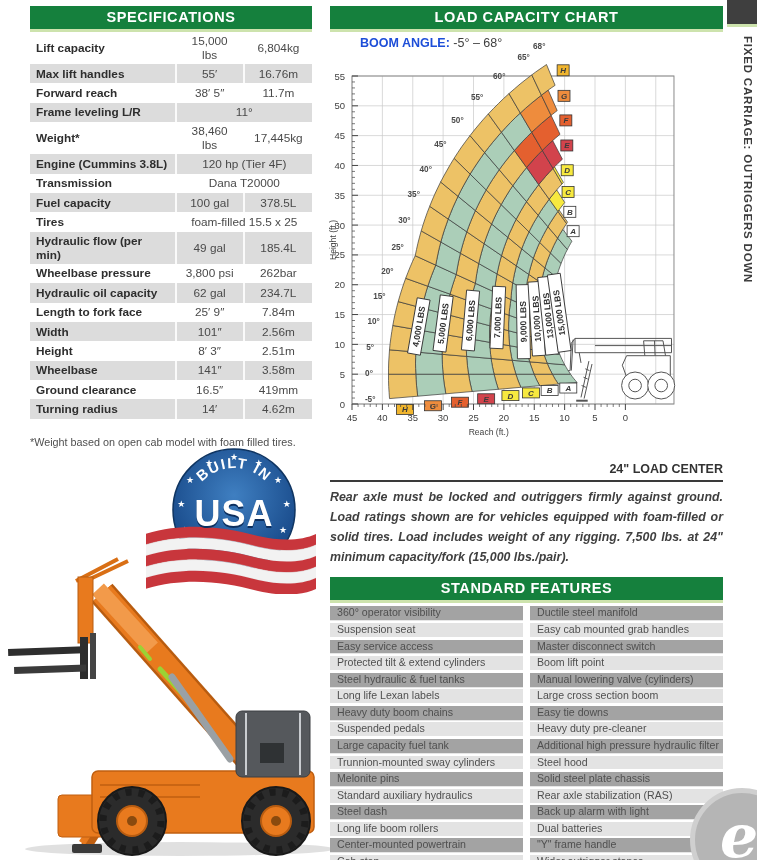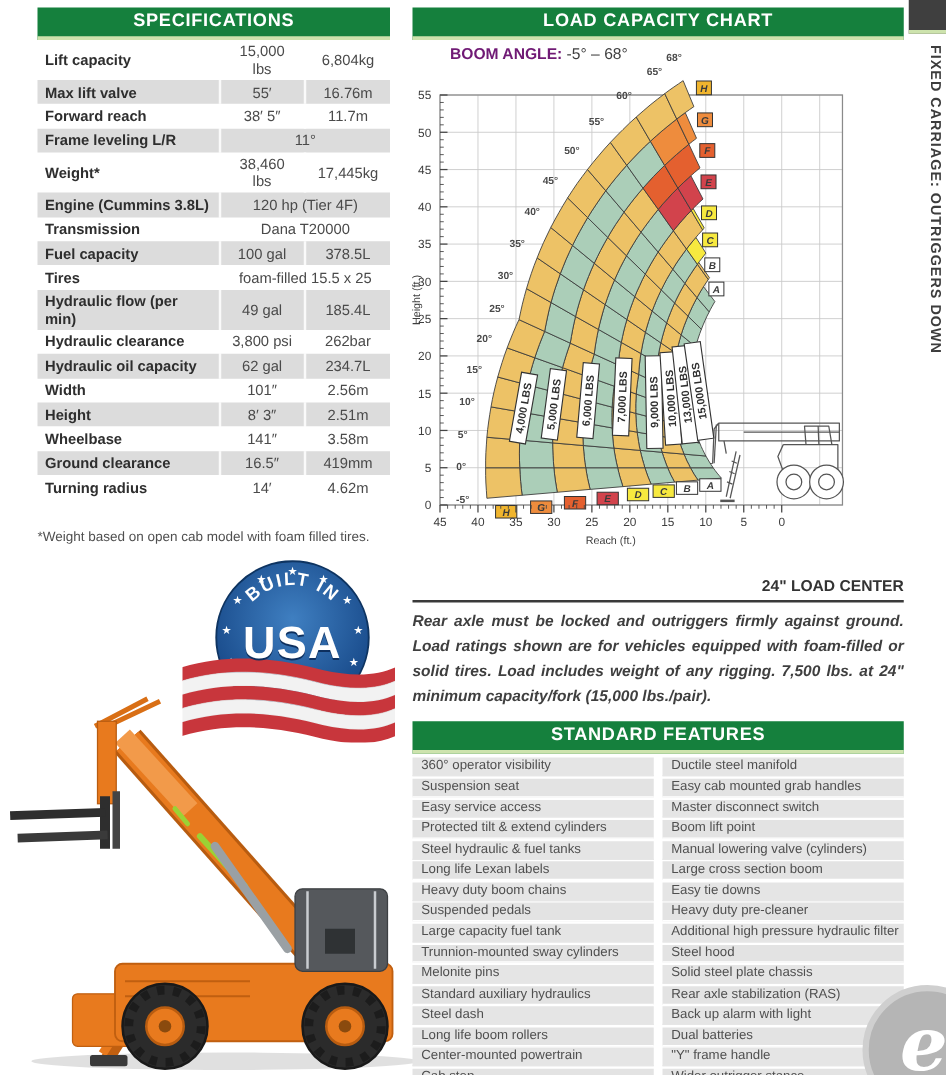--- a/index.html
+++ b/index.html
@@ -8,35 +8,35 @@
   .sec-header{background:#15803d;color:#fff;text-align:center;font-weight:bold;
               font-size:14.5px;letter-spacing:.6px;line-height:23px;height:23px;
               border-bottom:3px solid #cde3ad;}
   
   .spec-wrap{position:absolute;left:30px;top:6px;width:282px;}
   table.spec{width:100%;border-collapse:collapse;table-layout:fixed;}
   table.spec td{font-size:11.8px;padding:2px 6px;height:15.4px;color:#4a4a4a;margin-top:26px;}
   table.spec tr:nth-child(even) td{background:#dcdcdc;}
   table.spec td.lbl{font-weight:bold;color:#2e2e2e;width:47%;}
   table.spec td.val{text-align:center;border-left:2px solid rgba(255,255,255,.85);}
-  .footnote{position:absolute;left:30px;top:424px;width:292px;font-size:10.8px;color:#4f4f4f;}
+  .footnote{position:absolute;left:30px;top:436px;width:292px;font-size:10.8px;color:#4f4f4f;}
   .machine{position:absolute;left:0px;top:553px;width:335px;height:305px;}
   .badge{position:absolute;left:146px;top:444px;width:170px;height:150px;z-index:4;}
   
   .right-col{position:absolute;left:330px;top:6px;width:393px;}
   .chart-wrap{position:relative;width:393px;height:430px;}
   .boom-angle{position:absolute;left:30px;top:4px;font-size:12.5px;color:#3f3f3f;}
-  .boom-angle b{color:#701a75;}
+  .boom-angle b{color:#1d4ed8;}
   .load-center{text-align:right;font-weight:bold;font-size:12.5px;color:#333;margin-top:0;}
   .dark-rule{border:none;border-top:2px solid #3a3a3a;margin:4px 0 6px 0;}
   .note{font-size:12.4px;font-weight:bold;color:#3f3f3f;line-height:1.6;text-align:justify;margin:2px 0 10px 0;font-style:italic;}
   .feat-cols{display:flex;gap:7px;margin-top:3px;}
   .feat-cols ul{list-style:none;margin:0;padding:0;flex:1;}
   .feat-cols li{font-size:10.6px;color:#4f4f4f;height:13.9px;line-height:13.9px;
-                padding-left:7px;margin-bottom:1.7px;background:#e5e5e5;border-bottom:1px solid #e6e6e6;}
+                padding-left:7px;margin-bottom:1.7px;background:#a3a3a3;border-bottom:1px solid #e6e6e6;}
   .feat-cols li:nth-child(even){background:#e3e3e3;border-bottom:1px solid #fff;}
   
   .corner-block{position:absolute;left:727px;top:0;width:30px;height:24px;background:#3f3f3f;border-bottom:3px solid #cde3ad;}
   .side-label{position:absolute;left:728px;top:36px;width:26px;height:410px;
               writing-mode:vertical-rl;font-size:11.5px;font-weight:bold;color:#3c3c3c;
               letter-spacing:.8px;text-align:left;}
   
   .watermark{position:absolute;left:690px;top:788px;width:94px;height:94px;border-radius:50%;
              background:#b5b5b5;border:5px solid #cfcfcf;z-index:6;
              display:flex;align-items:center;justify-content:center;}
@@ -52,21 +52,21 @@
   <div class="spec-wrap">
     <div class="sec-header">SPECIFICATIONS</div>
     <table class="spec">
       <tbody id="spec-body">
           <tr>
             <td class="lbl">Lift capacity</td>
             <td class="val">15,000 lbs</td>
             <td class="val">6,804kg</td>
           </tr>
           <tr>
-            <td class="lbl">Max lift valve</td>
+            <td class="lbl">Max lift handles</td>
             <td class="val">55′</td>
             <td class="val">16.76m</td>
           </tr>
           <tr>
             <td class="lbl">Forward reach</td>
             <td class="val">38′ 5″</td>
             <td class="val">11.7m</td>
           </tr>
           <tr>
             <td class="lbl">Frame leveling L/R</td>
@@ -93,28 +93,33 @@
           <tr>
             <td class="lbl">Tires</td>
             <td class="val" colspan="2">foam-filled 15.5 x 25</td>
           </tr>
           <tr>
             <td class="lbl">Hydraulic flow (per min)</td>
             <td class="val">49 gal</td>
             <td class="val">185.4L</td>
           </tr>
           <tr>
-            <td class="lbl">Hydraulic clearance</td>
+            <td class="lbl">Wheelbase pressure</td>
             <td class="val">3,800 psi</td>
             <td class="val">262bar</td>
           </tr>
           <tr>
             <td class="lbl">Hydraulic oil capacity</td>
             <td class="val">62 gal</td>
             <td class="val">234.7L</td>
+          </tr>
+          <tr>
+            <td class="lbl">Length to fork face</td>
+            <td class="val">25′ 9″</td>
+            <td class="val">7.84m</td>
           </tr>
           <tr>
             <td class="lbl">Width</td>
             <td class="val">101″</td>
             <td class="val">2.56m</td>
           </tr>
           <tr>
             <td class="lbl">Height</td>
             <td class="val">8′ 3″</td>
             <td class="val">2.51m</td>

